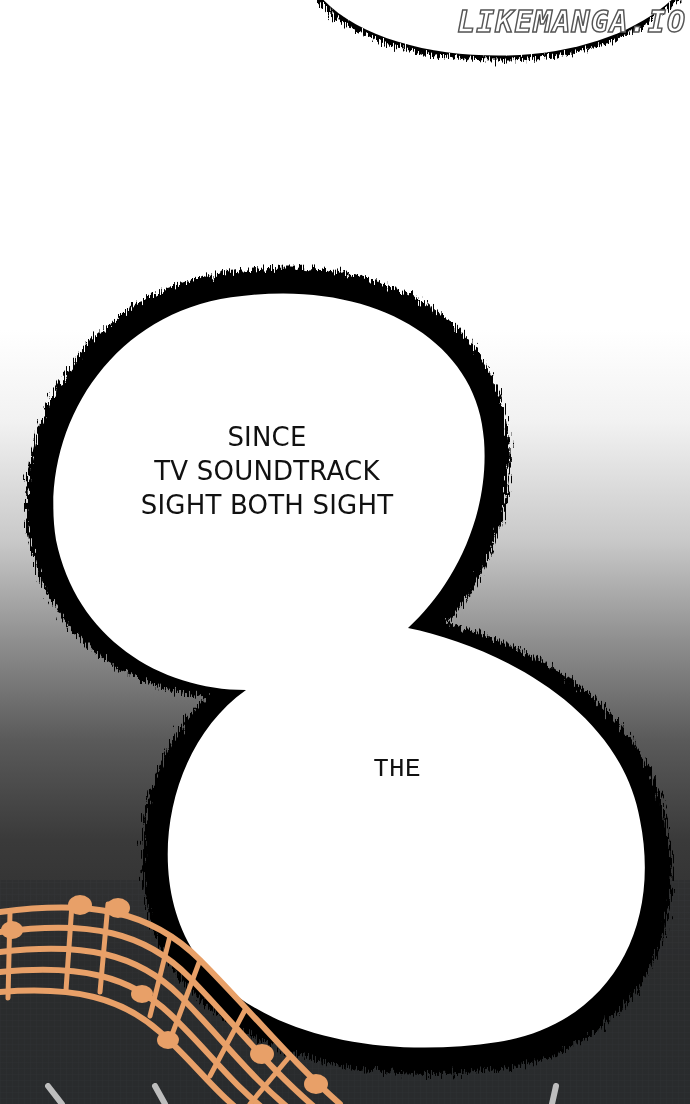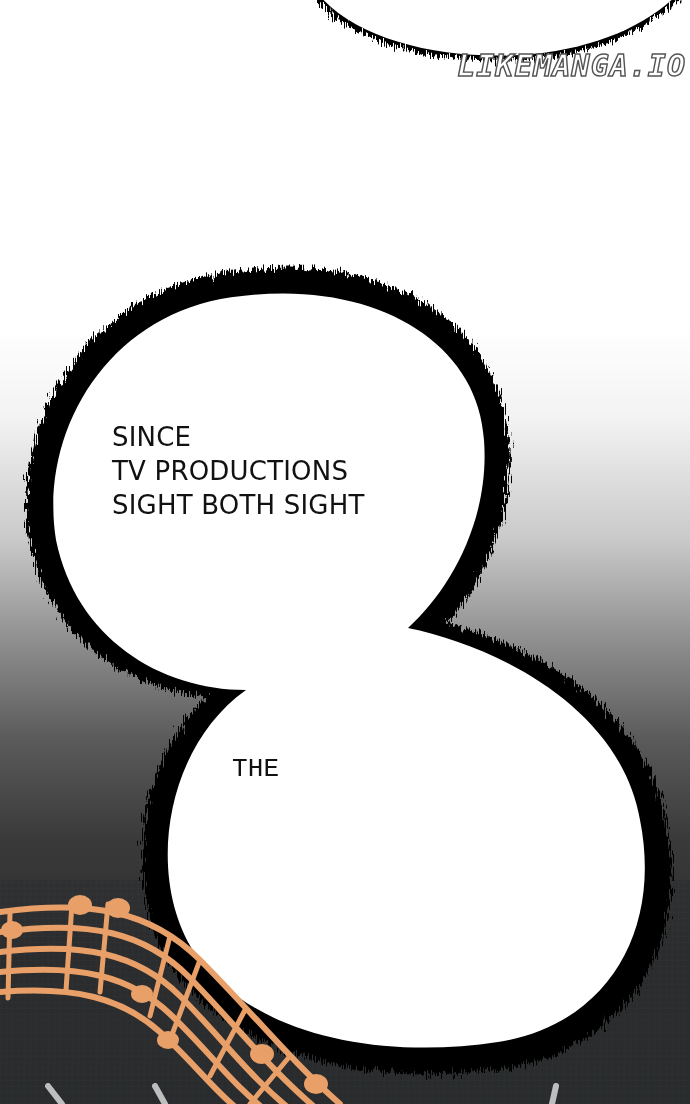--- a/index.html
+++ b/index.html
@@ -11,24 +11,23 @@
     font-family: "Liberation Sans", "DejaVu Sans", sans-serif;
   }
   .layer { position: absolute; left: 0; top: 0; width: 690px; height: 1104px; }
   .watermark {
     position: absolute; left: 436px; top: 4px; width: 250px; height: 36px;
     font-family: "DejaVu Sans Mono", "Liberation Mono", monospace;
     font-weight: bold; font-style: italic; font-size: 30px; letter-spacing: 1px;
     color: #ffffff; line-height: 36px; text-align: right;
     -webkit-text-stroke: 1.4px #555;
     text-shadow: 0 0 1px #888;
-    margin-top: 44px;
   }
   .bubble-text {
-    position: absolute; color: #111;
+    position: absolute; text-align: center; color: #111;
     font-family: "DejaVu Sans", "Liberation Sans", sans-serif;
     font-size: 26px; line-height: 34px; letter-spacing: 0.2px;
   }
   .bubble-text div { white-space: nowrap; }
   #bubble1-text { left: 112px; top: 420px; width: 310px; }
   #bubble2-text { left: 232px; top: 752px; width: 330px; font-family: Liberation Mono, monospace; }
 </style>
 </head>
 <body>
 
@@ -110,19 +109,19 @@
     <path d="M48 1086 L62 1104"></path>
     <path d="M155 1086 L165 1104"></path>
     <path d="M556 1086 L552 1104"></path>
   </g>
 </svg>
 
 <div class="watermark">LIKEMANGA.IO</div>
 
 <div class="bubble-text" id="bubble1-text">
   <div>SINCE</div>
-  <div>TV PRODUCTIONS</div>
+  <div>TV SOUNDTRACK</div>
   <div>SIGHT BOTH SIGHT</div>
 </div>
 
 <div class="bubble-text" id="bubble2-text">
   <div>THE</div>
 </div>
 
 </body></html>

